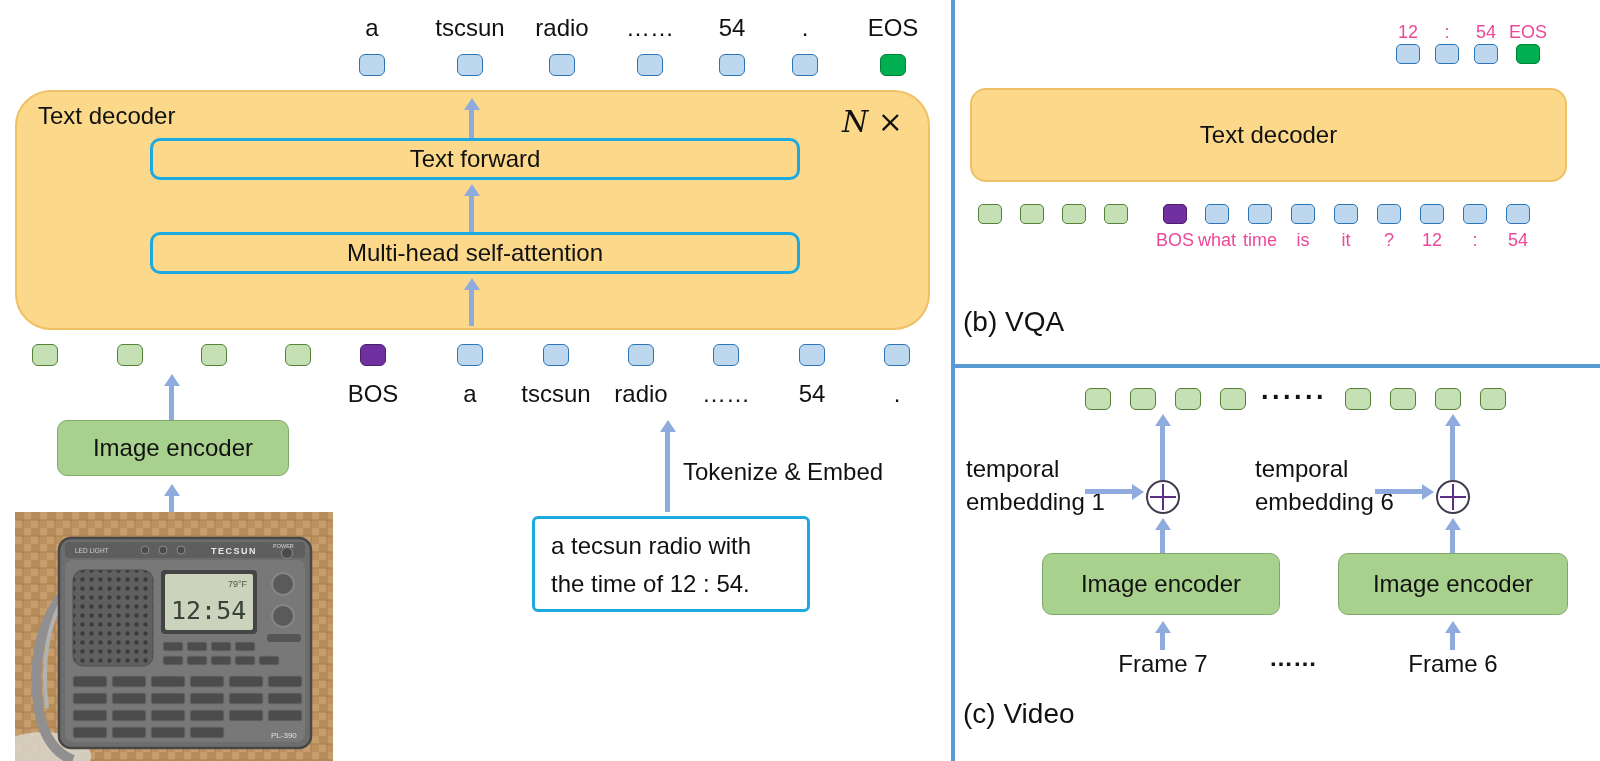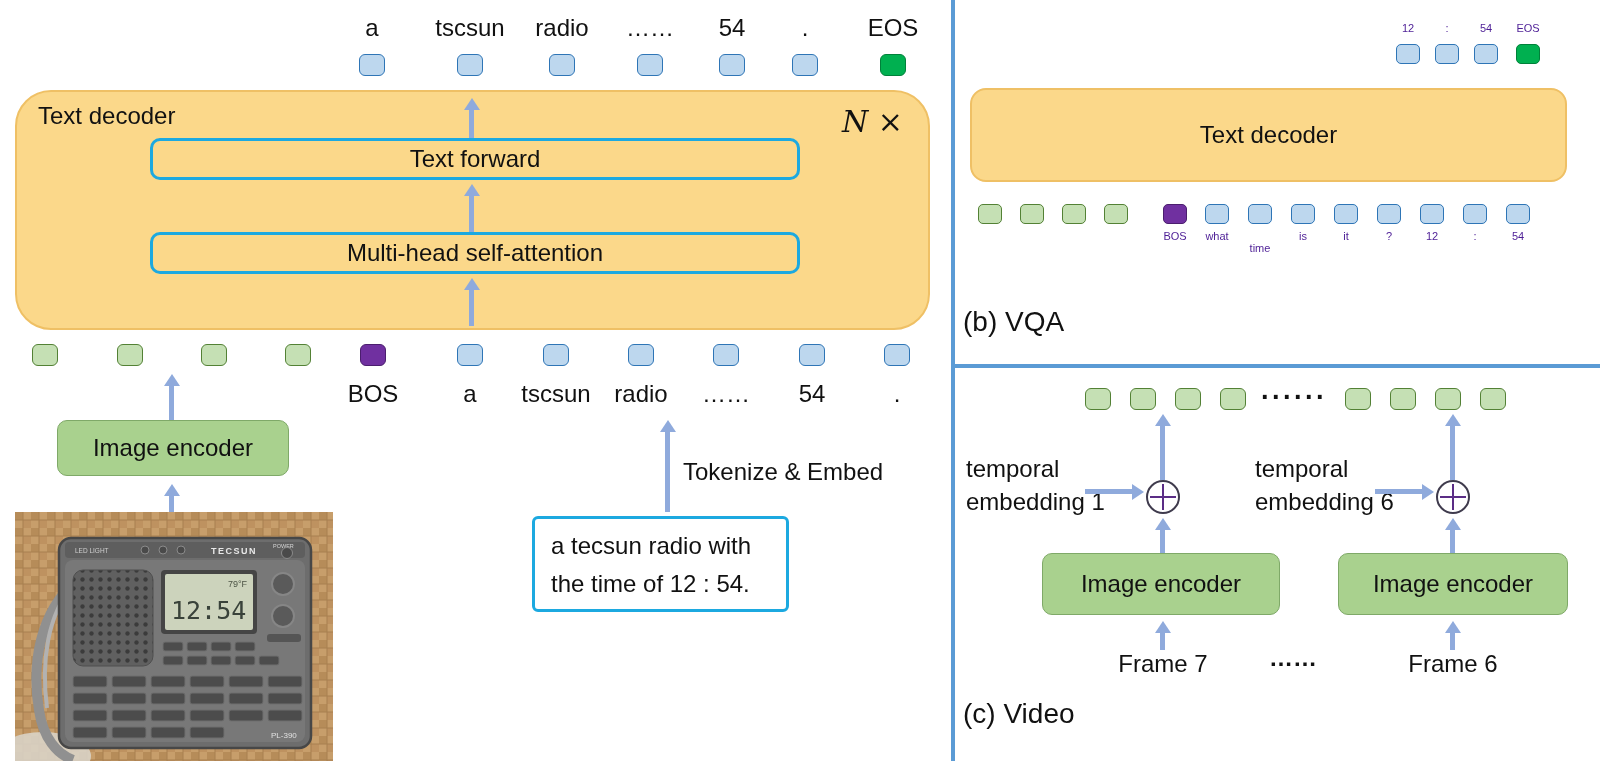--- a/index.html
+++ b/index.html
@@ -13,21 +13,21 @@
   
   .token { position:absolute; width:26px; height:22px; border-radius:6px; box-sizing:border-box; }
   .token.sm { width:24px; height:20px; border-radius:5px; }
   .t-blue  { background:#BDD7EE; border:1.6px solid #2E75B6; }
   .t-green { background:#C5E0B4; border:1.6px solid #538135; }
   .t-eos   { background:#00B050; border:1.6px solid #00813A; }
   .t-bos   { background:#7030A0; border:1.6px solid #4B1E6E; }
 
   
   .lbl { position:absolute; font-size:24px; color:#111; transform:translateX(-50%); white-space:nowrap; }
-  .lbl-sm { position:absolute; font-size:11px; color:#4c1d95; transform:translateX(-50%); white-space:nowrap; }
+  .lbl-sm { position:absolute; font-size:18px; color:#ec4899; transform:translateX(-50%); white-space:nowrap; }
   .txt { position:absolute; font-size:24px; color:#111; white-space:nowrap; }
   .cap { position:absolute; font-size:29px; color:#111; white-space:nowrap; }
 
   
   .decoder { position:absolute; background:#FBD88A; border:2px solid #EFC065; border-radius:36px; box-sizing:border-box; }
   .decoder.b { border-radius:16px; display:flex; align-items:center; justify-content:center; font-size:24px; }
   .cyanbox { position:absolute; border:3.5px solid #1CA9E0; border-radius:10px; box-sizing:border-box;
              display:flex; align-items:center; justify-content:center; font-size:24px; color:#111; }
   .whitebox { position:absolute; border:3px solid #1CA9E0; border-radius:6px; background:#fff; box-sizing:border-box;
               font-size:24px; color:#111; }
@@ -111,21 +111,21 @@
 
   <div class="arrow-up" style="left:169px;top:385px;height:35px"></div>
   <div class="encoder" style="left:57px;top:420px;width:232px;height:56px">
     <span>Image encoder</span>
   </div>
   <div class="arrow-up" style="left:169px;top:495px;height:17px"></div>
 
   <div class="arrow-up" style="left:665px;top:431px;height:81px"></div>
   <div class="txt" style="left:683px;top:458px">Tokenize &amp; Embed</div>
 
-  <div class="whitebox" style="left:532px;top:516px;width:257px;height:96px;padding:8px 0 0 16px;line-height:38px">
+  <div class="whitebox" style="left:532px;top:516px;width:278px;height:96px;padding:8px 0 0 16px;line-height:38px">
     <div>a tecsun radio with</div>
     <div>the time of 12 : 54.</div>
   </div>
 
   <div class="photo" style="left:15px;top:512px;width:318px;height:249px">
     <svg width="318" height="249" viewBox="0 0 318 249">
       <defs>
         <pattern id="weave" width="16" height="16" patternUnits="userSpaceOnUse">
           <rect width="16" height="16" fill="#C79E6B"></rect>
           <rect width="8" height="8" fill="#B68C59"></rect>
@@ -223,21 +223,21 @@
   <div class="token sm t-blue" style="left:1248px;top:204px"></div>
   <div class="token sm t-blue" style="left:1291px;top:204px"></div>
   <div class="token sm t-blue" style="left:1334px;top:204px"></div>
   <div class="token sm t-blue" style="left:1377px;top:204px"></div>
   <div class="token sm t-blue" style="left:1420px;top:204px"></div>
   <div class="token sm t-blue" style="left:1463px;top:204px"></div>
   <div class="token sm t-blue" style="left:1506px;top:204px"></div>
 
   <div class="lbl-sm" style="left:1175px;top:230px">BOS</div>
   <div class="lbl-sm" style="left:1217px;top:230px">what</div>
-  <div class="lbl-sm" style="left:1260px;top:242px">time</div>
+  <div class="lbl-sm" style="left:1260px;top:230px">time</div>
   <div class="lbl-sm" style="left:1303px;top:230px">is</div>
   <div class="lbl-sm" style="left:1346px;top:230px">it</div>
   <div class="lbl-sm" style="left:1389px;top:230px">?</div>
   <div class="lbl-sm" style="left:1432px;top:230px">12</div>
   <div class="lbl-sm" style="left:1475px;top:230px">:</div>
   <div class="lbl-sm" style="left:1518px;top:230px">54</div>
 
 
   <div class="cap" style="left:963px;top:306px;font-size:28px">(b) VQA</div>
 

